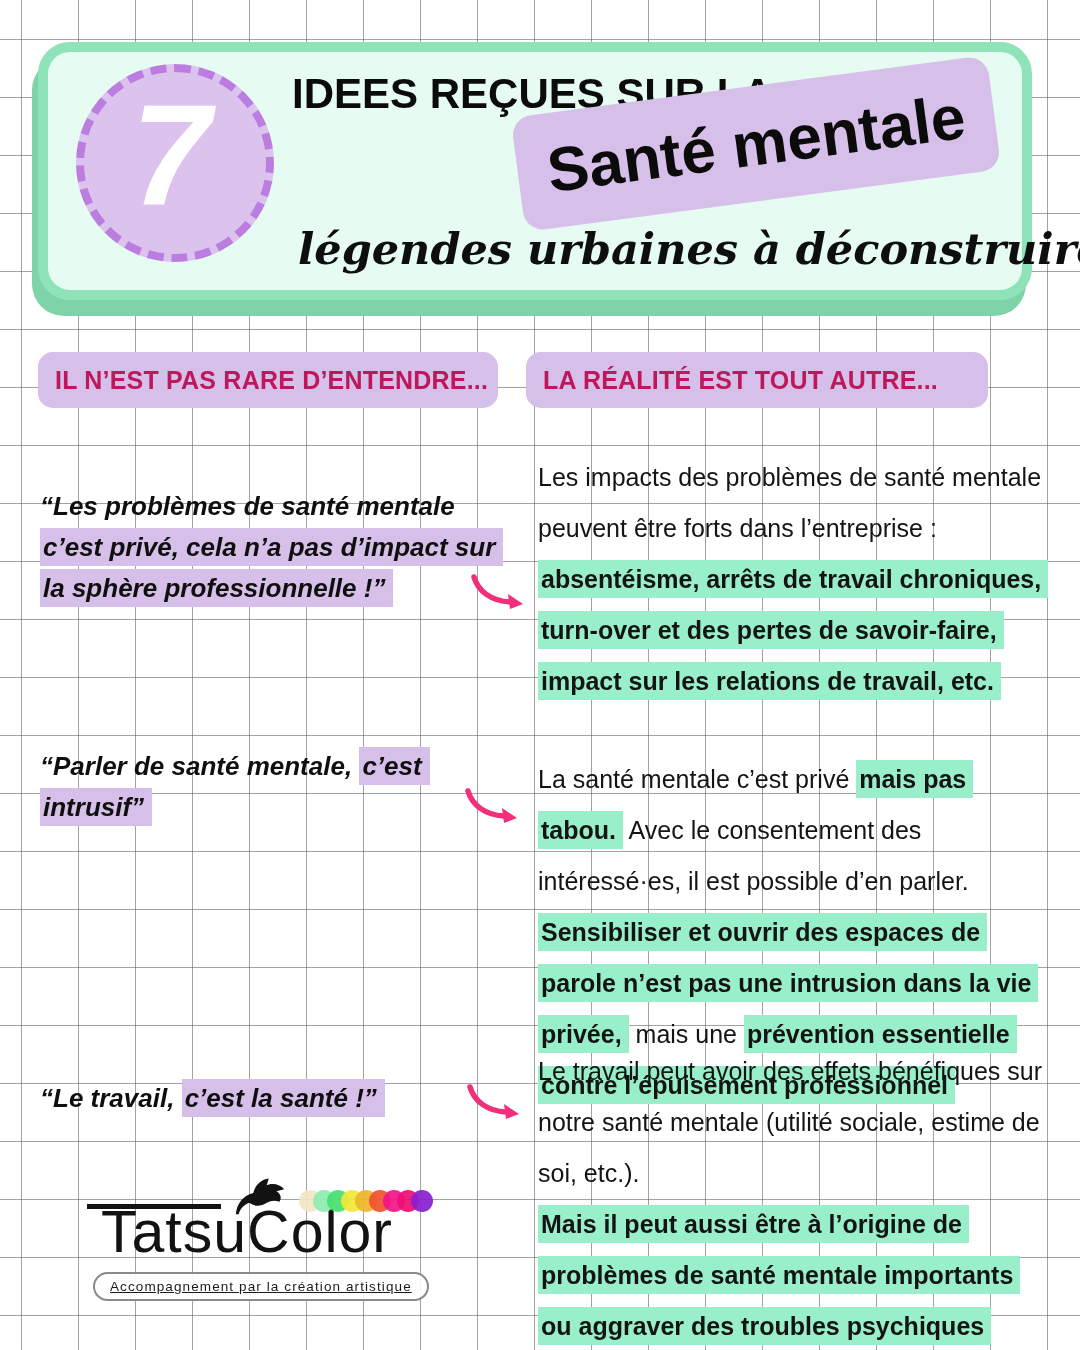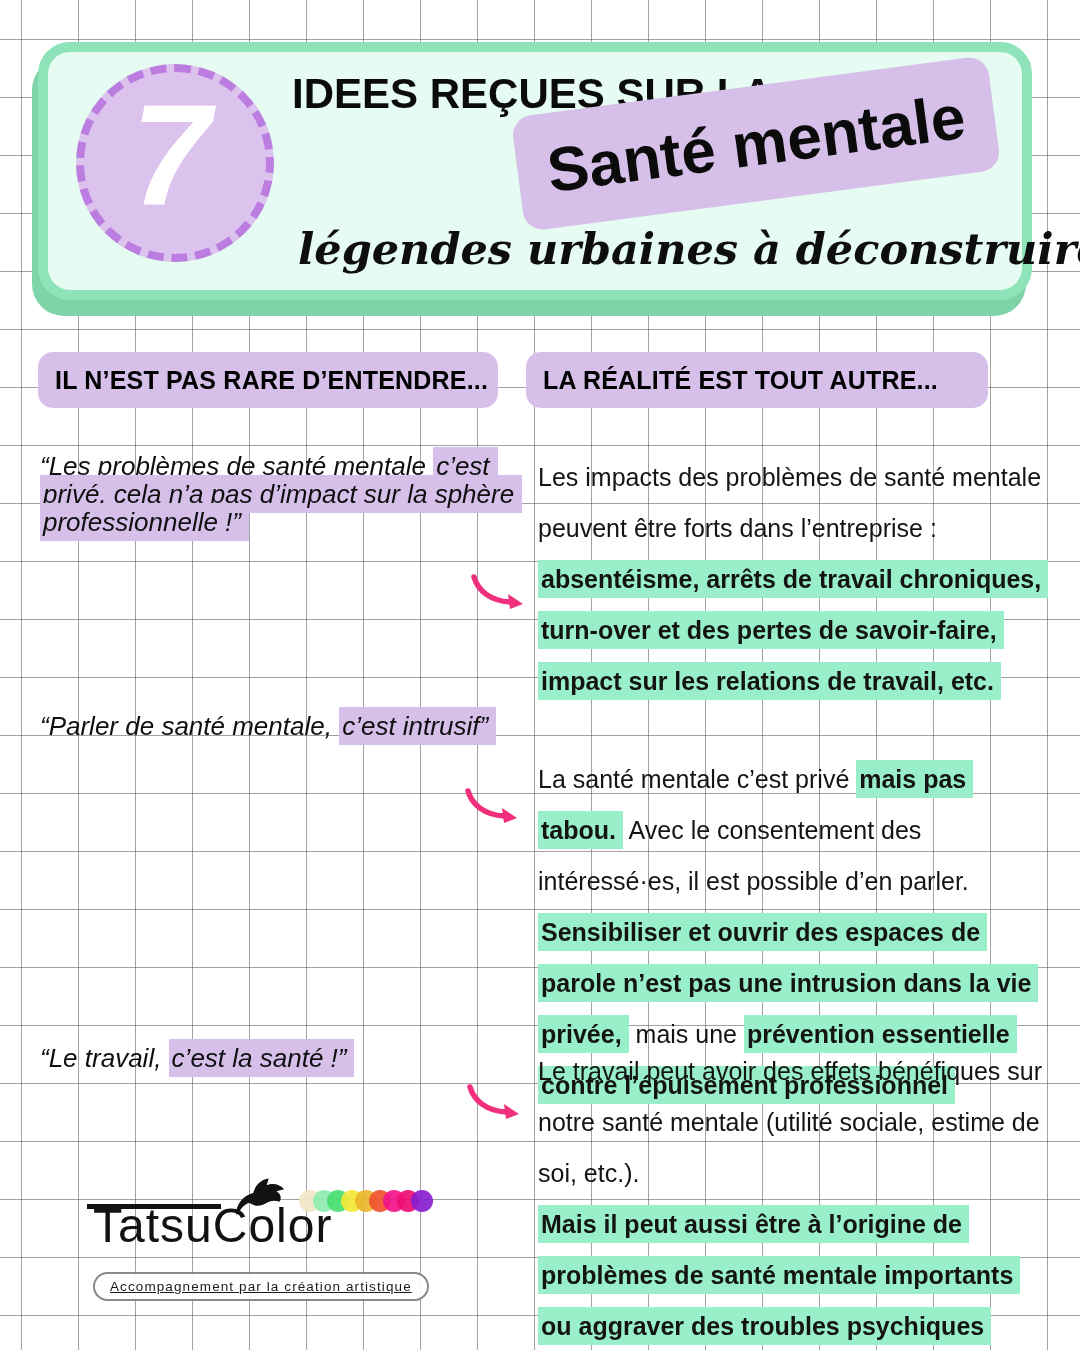--- a/index.html
+++ b/index.html
@@ -50,30 +50,30 @@
     position:absolute; left:250px; top:172px;
     font-family:"DejaVu Serif", serif; font-style:italic; font-weight:700;
     font-size:43px; color:#0e0e0e; white-space:nowrap;
   }
 
   
   .pill {
     position:absolute; top:352px; height:56px;
     background:var(--lavender,#d6bfe8); border-radius:15px;
     display:flex; align-items:center; padding-left:17px;
-    font-size:25px; font-weight:bold; color:#000000; letter-spacing:.2px;
+    font-size:25px; font-weight:bold; color:#be185d; letter-spacing:.2px;
   }
   .pill-left  { left:38px;  width:460px; }
   .pill-right { left:526px; width:462px; }
 
   
   .myth {
     position:absolute; left:40px; width:482px;
-    font-size:26px; font-weight:normal; font-style:italic;
-    line-height:28px; color:#0f0f0f;
+    font-size:26px; font-weight:bold; font-style:italic;
+    line-height:41px; color:#0f0f0f;margin-top:34px;
   }
   .m1 { top:452px; } .m2 { top:712px; } .m3 { top:1044px; }
   .myth .seg.lavender {
     background:var(--lavender,#d6bfe8);
     padding:4px 8px 4px 3px;
     -webkit-box-decoration-break:clone; box-decoration-break:clone;
   }
 
   .reality {
     position:absolute; left:538px; width:508px;
@@ -91,22 +91,22 @@
   .a1 { left:468px; top:572px; }
   .a2 { left:462px; top:786px; }
   .a3 { left:464px; top:1082px; }
   .arrow .shaft { fill:none; stroke:var(--arrow-pink,#f0307c); stroke-width:5.5; stroke-linecap:round; }
   .arrow .head  { fill:var(--arrow-pink,#f0307c); }
 
   
   .logo { position:absolute; left:85px; top:1180px; }
   .brand-row { position:relative; width:340px; height:90px; }
   .brand-text {
-    position:absolute; left:8px; top:18px;
-    font-size:48px; font-weight:400; letter-spacing:1px; color:#121212;
+    position:absolute; left:16px; top:18px;
+    font-size:59px; font-weight:400; letter-spacing:1px; color:#121212;
   }
   .tbar { position:absolute; left:2px; top:24px; width:134px; height:5px; background:#121212; }
   .dragon { position:absolute; left:146px; top:-4px; width:58px; height:40px; }
   .dots { position:absolute; left:214px; top:10px; display:flex; }
   .dot { width:22px; height:22px; border-radius:50%; margin-left:-8px; opacity:.92; }
   .dots .dot:first-child { margin-left:0; }
   .tagline {
     display:inline-block; margin-top:2px; margin-left:8px;
     border:2px solid #8a8a8a; border-radius:999px;
     padding:5px 15px; background:rgba(255,255,255,.9);

